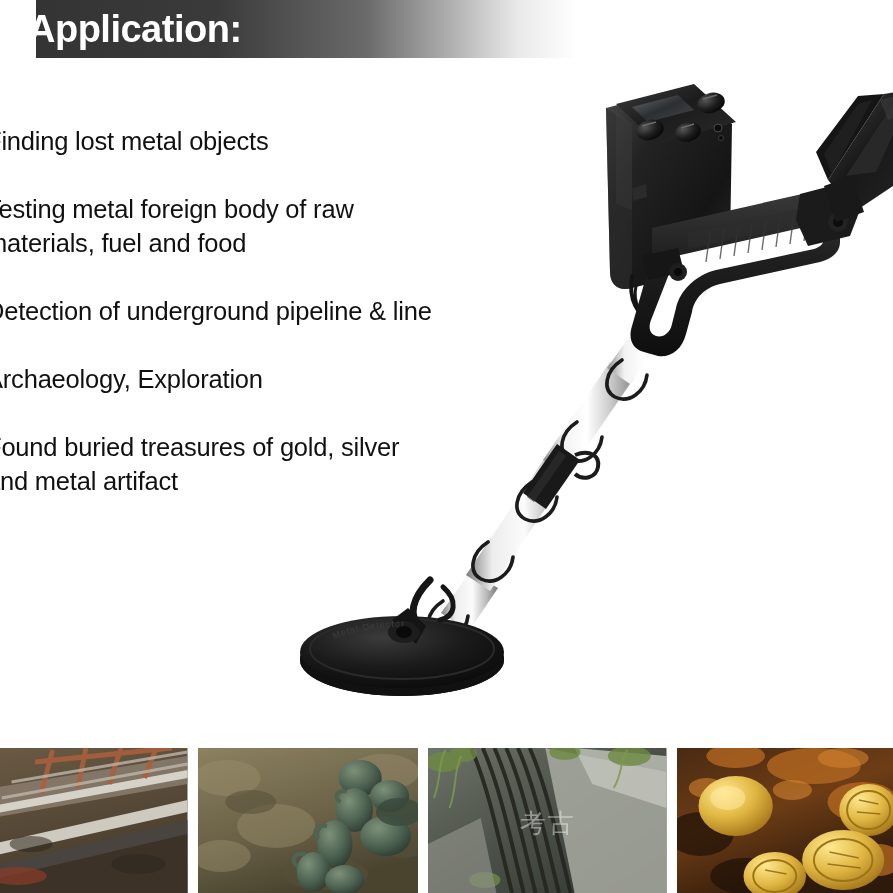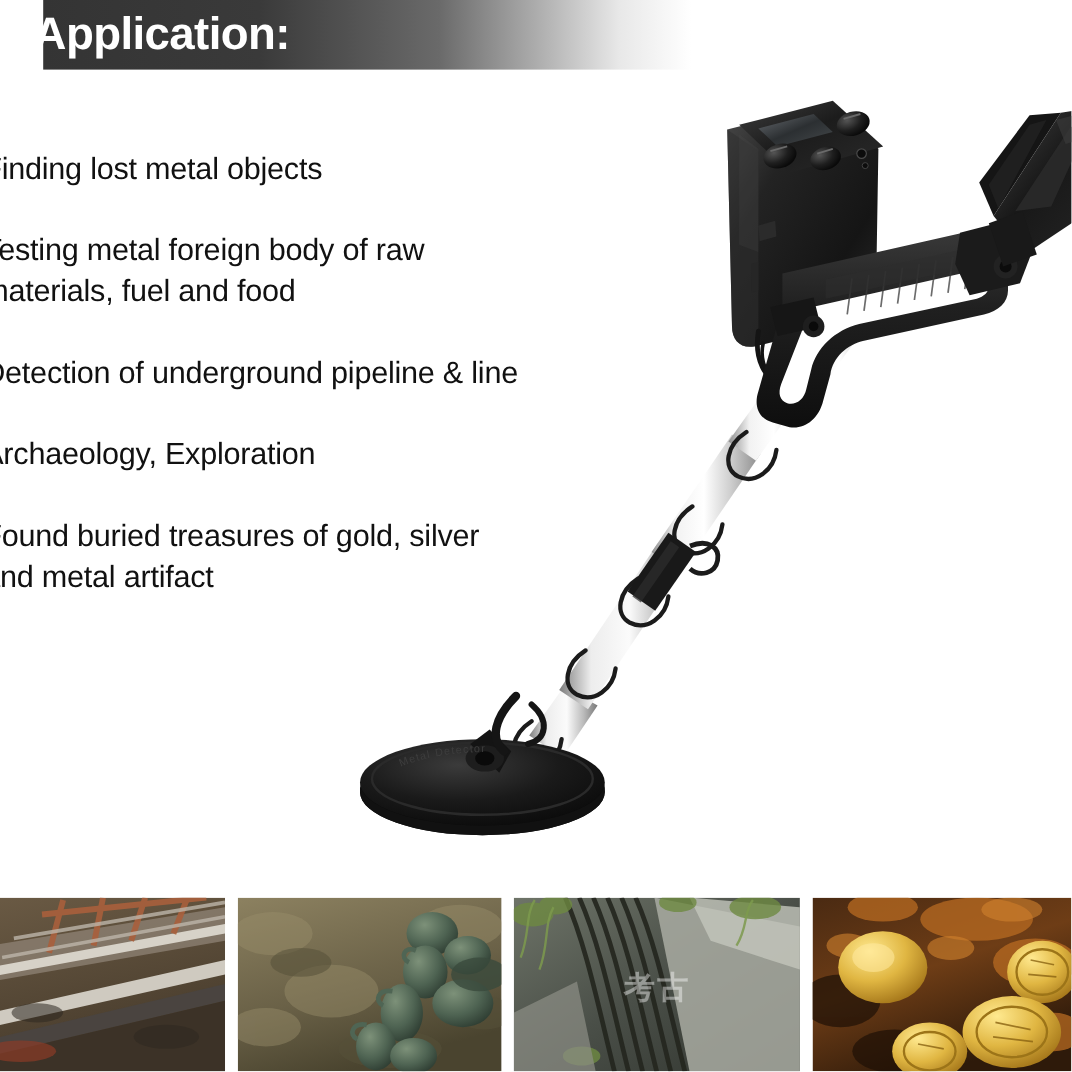--- a/index.html
+++ b/index.html
@@ -90,21 +90,21 @@
   .photo.p1 { width: 226px; }
   .photo.p2 { width: 244px; }
   .photo.p3 { width: 221px; }
   .photo svg { display:block; width: 100%; height: 100%; }
   .wm {
     position: absolute;
     left: 50%;
     top: 52%;
     transform: translate(-50%,-50%);
     font-size: 26px;
-    font-weight: bold;
+    font-weight: normal;
     color: rgba(255,255,255,0.42);
     letter-spacing: 2px;
     pointer-events: none;
     white-space: nowrap;
   }
 </style>
 </head>
 <body>
 
 <div id="header-band">

